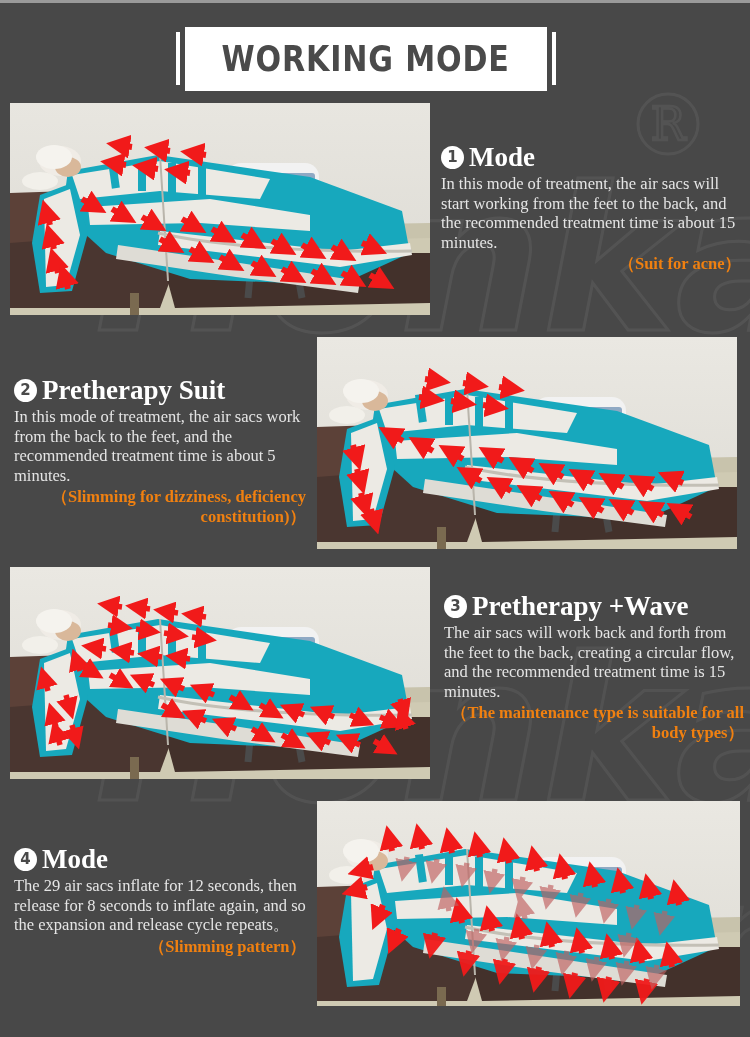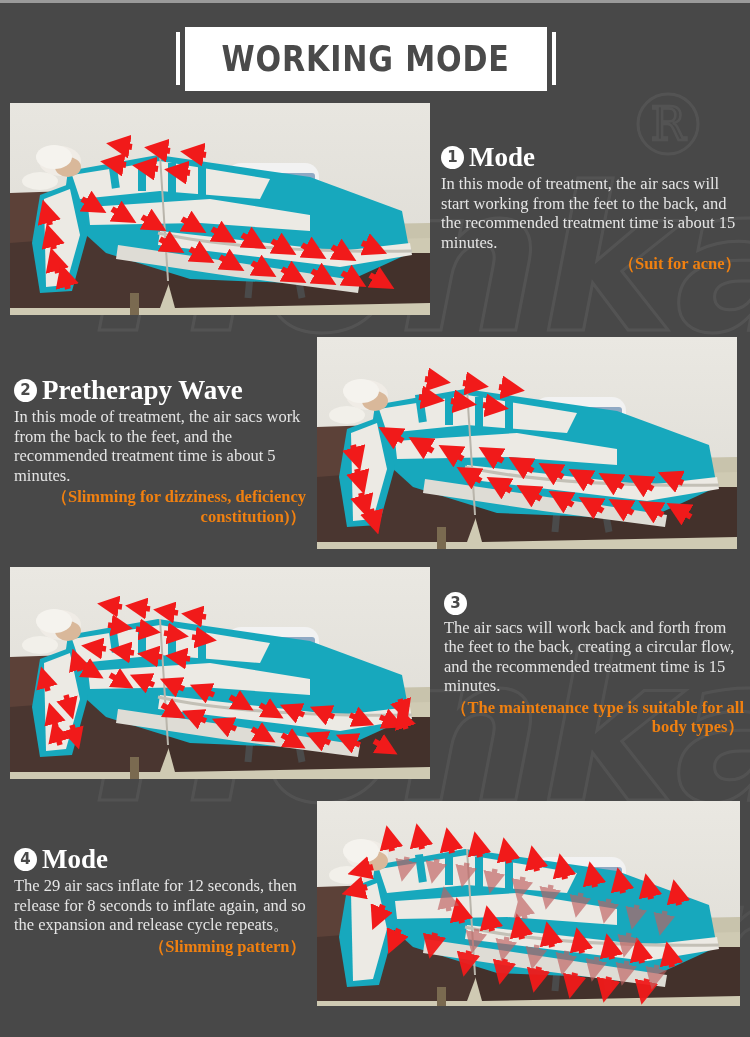--- a/index.html
+++ b/index.html
@@ -304,21 +304,21 @@
         <path d="M40,132 L44,146"></path>
       <path d="M36,108 L40,122"></path>
         <path d="M54,172 L58,186"></path>
     </g>
   </svg>
 </div>
 
 <div class="block" style="left:14px; top:376px; width:292px;">
   <div class="blk-title">
     <span class="num-circle">2</span>
-    <span>Pretherapy Wave</span>
+    <span>Pretherapy Suit</span>
   </div>
   <div class="blk-body">In this mode of treatment, the air sacs work from the back to the feet, and the recommended treatment time is about 5 minutes.</div>
   <div class="blk-note">（Slimming for dizziness, deficiency constitution)）</div>
 </div>
 
 <div class="photo" style="left:10px; top:567px; width:420px; height:212px;">
   <svg viewBox="0 0 420 212" preserveAspectRatio="none">
     <defs>
       <linearGradient id="wall3" x1="0" y1="0" x2="0" y2="1">
         <stop offset="0" stop-color="#eae8e2"></stop>
@@ -412,20 +412,21 @@
         <path d="M70,104 L66,92"></path>
       <path d="M390,132 L394,144"></path>
         <path d="M396,162 L392,150"></path>
     </g>
   </svg>
 </div>
 
 <div class="block" style="left:444px; top:592px; width:300px;">
   <div class="blk-title">
     <span class="num-circle">3</span>
+    <span>Pretherapy +Wave</span>
   </div>
   <div class="blk-body">The air sacs will work back and forth from the feet to the back, creating a circular flow, and the recommended treatment time is 15 minutes.</div>
   <div class="blk-note">（The maintenance type is suitable for all body types）</div>
 </div>
 
 <div class="photo" style="left:317px; top:801px; width:423px; height:205px;">
   <svg viewBox="0 0 423 205" preserveAspectRatio="none">
     <defs>
       <linearGradient id="wall4" x1="0" y1="0" x2="0" y2="1">
         <stop offset="0" stop-color="#eae8e2"></stop>

